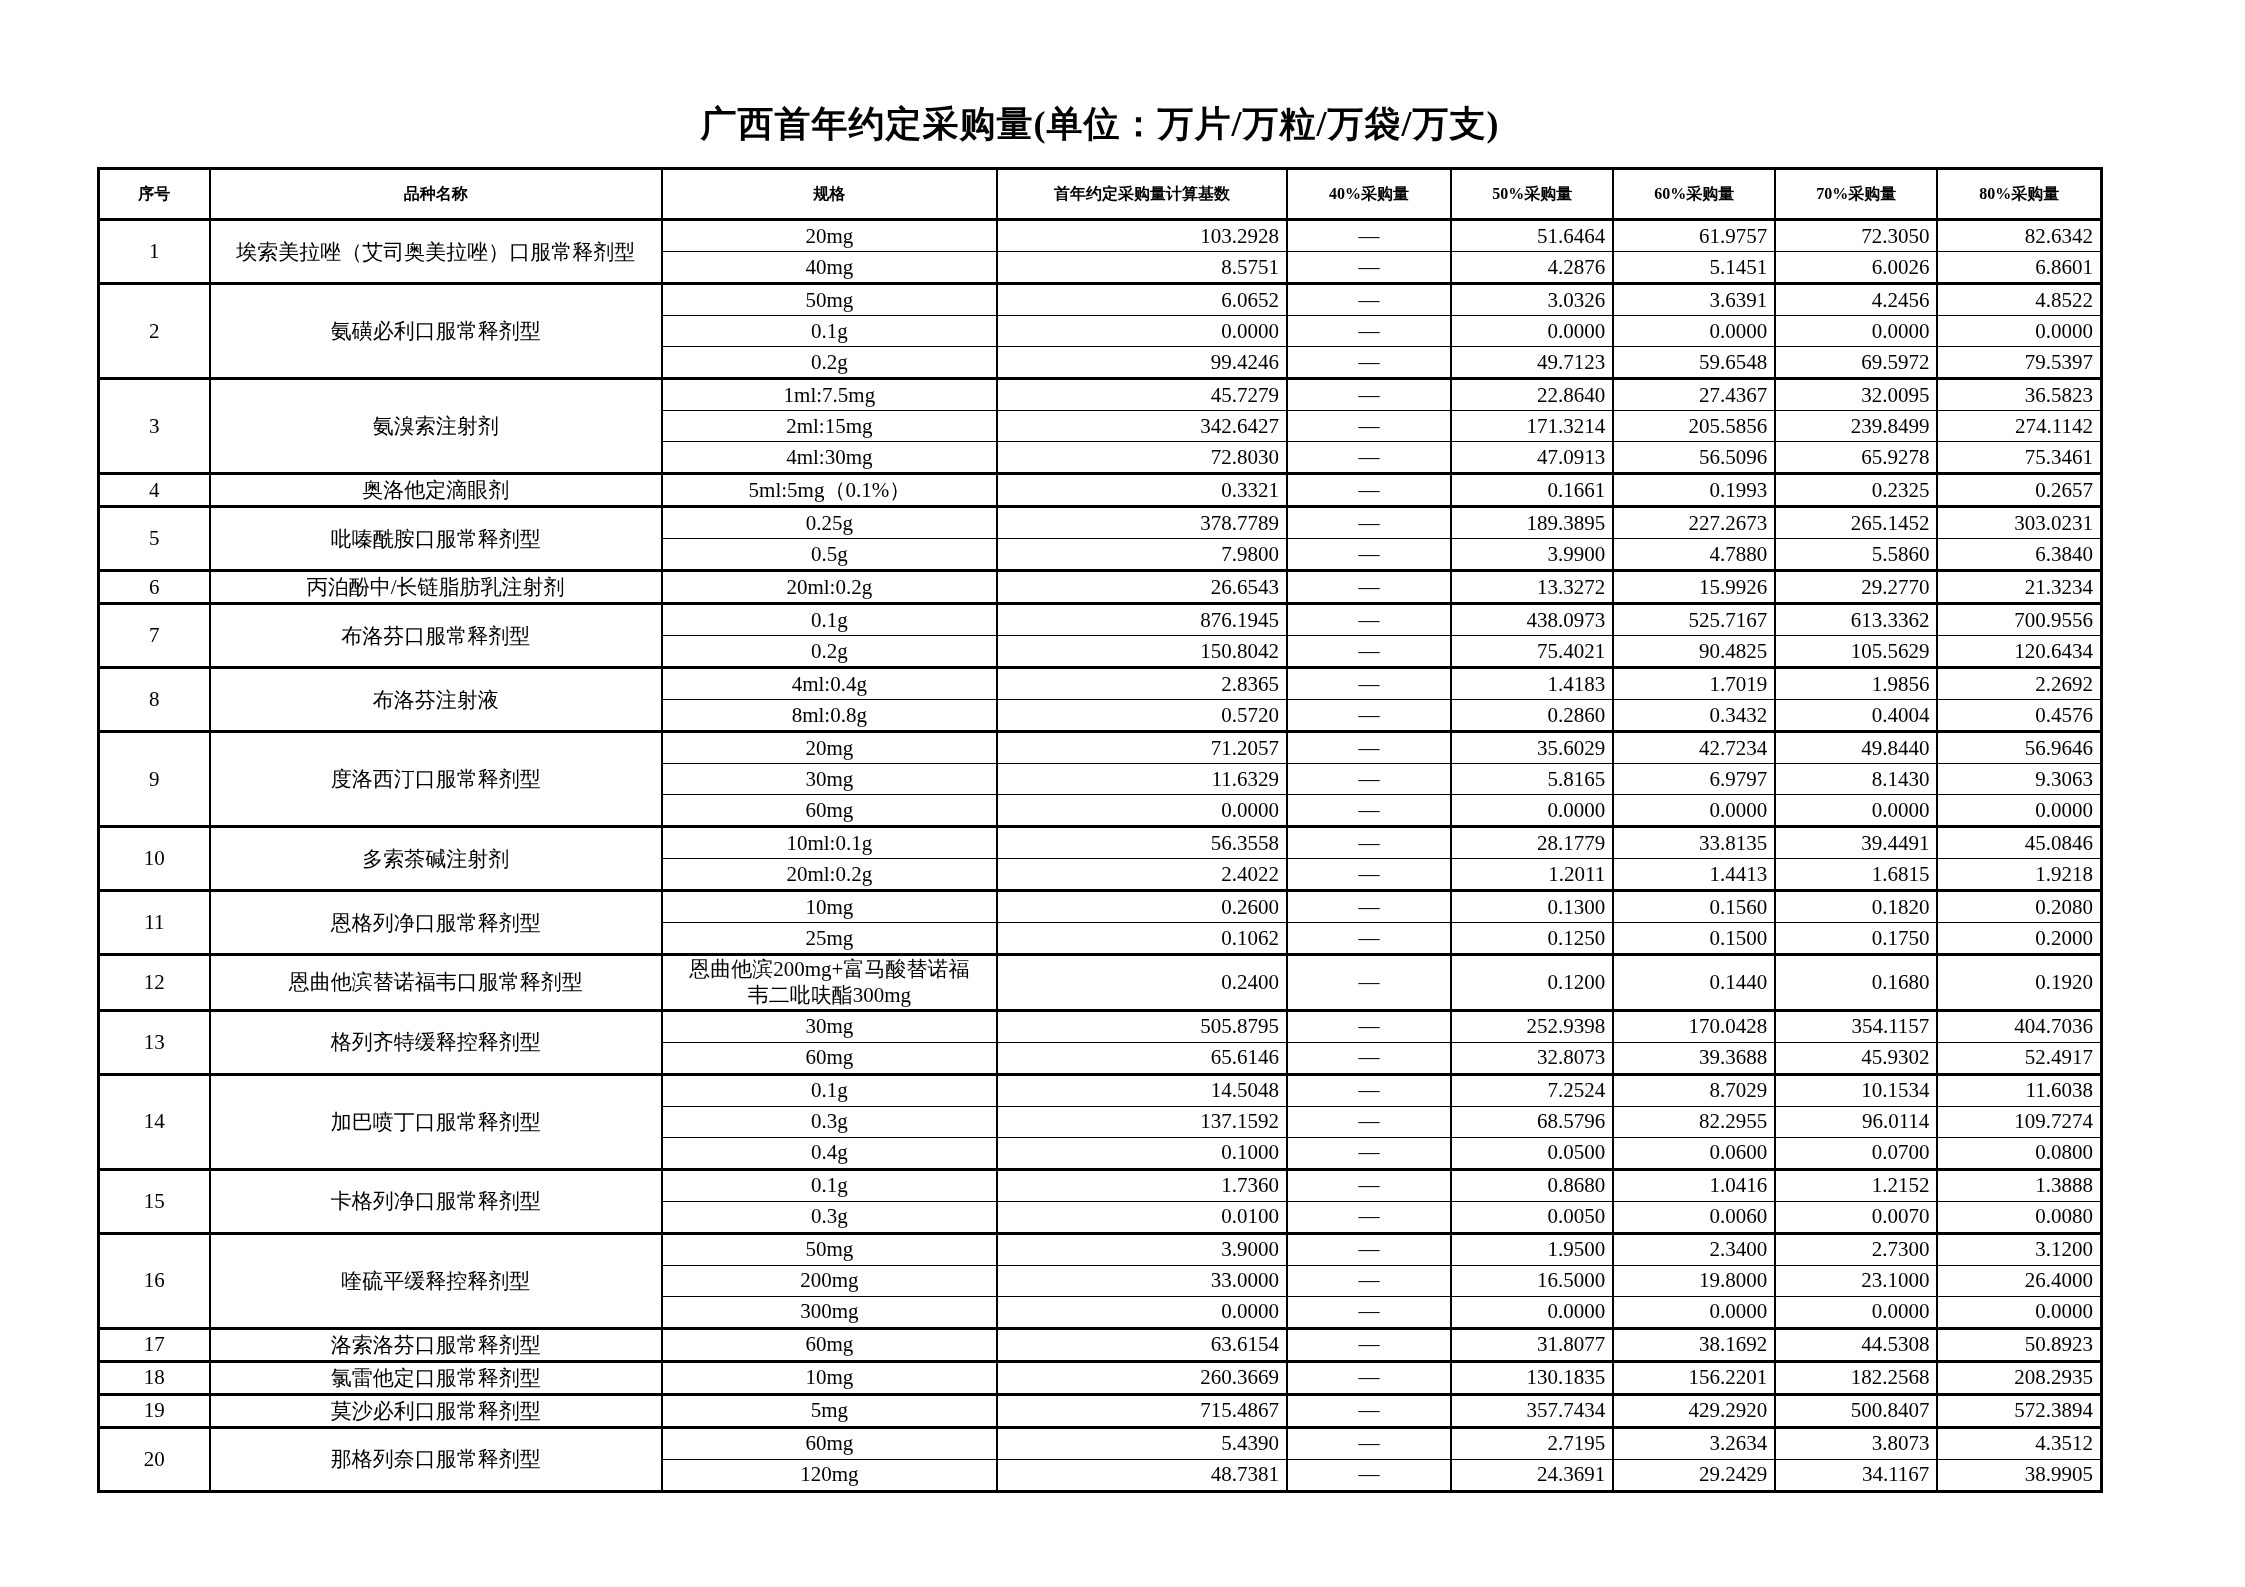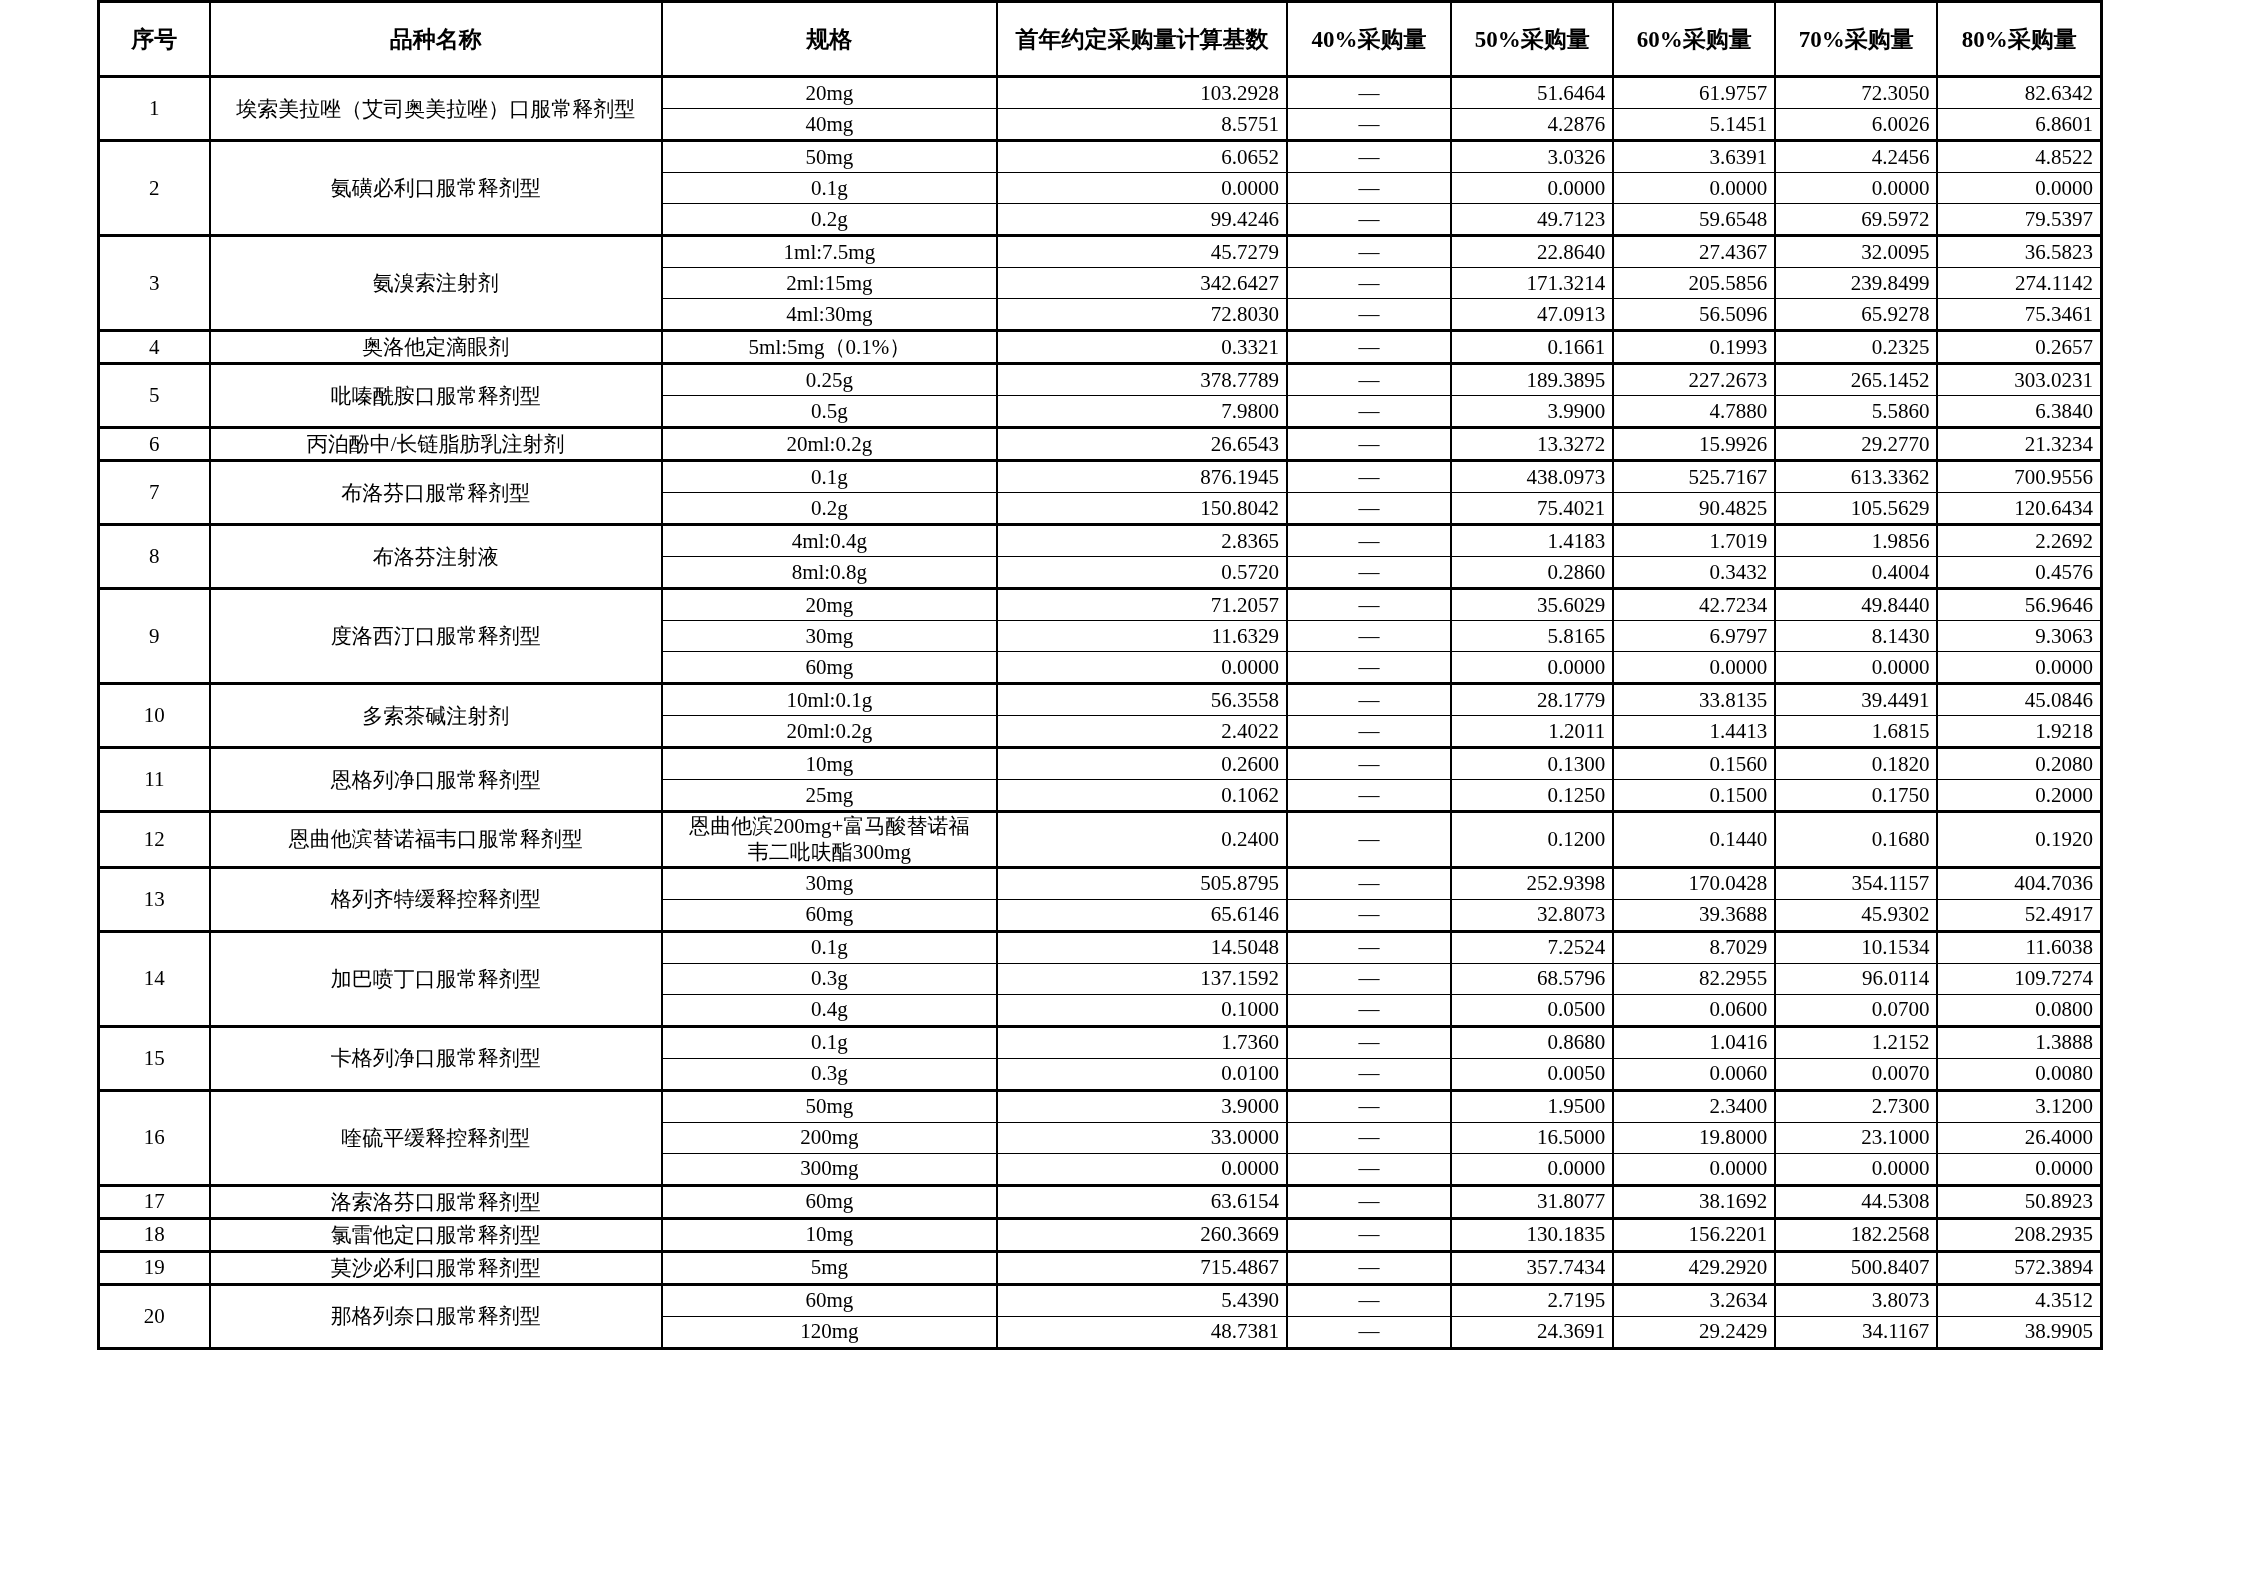--- a/index.html
+++ b/index.html
@@ -19,25 +19,25 @@
     margin-bottom:18px;
   }
   table.main{
     border-collapse:collapse;
     table-layout:fixed;
     width:2006px;
     border:3px solid #000;
   }
   th{
     border:2px solid #000;
-    font-size:23px;
+    font-size:16px;
     font-weight:bold;
     height:48px;
     text-align:center;
-    padding:12px 2px;
+    padding:0 2px;
     margin-top:32px;
   }
   td{
     border:1px solid #000;
     border-left-width:2px;
     border-right-width:2px;
     font-size:21px;
     height:30px;
     padding:0;
     overflow:hidden;
@@ -47,20 +47,21 @@
   td.c-no{text-align:center;}
   td.c-name{text-align:center;padding:0 4px;}
   td.c-spec{text-align:center;padding:0 16px;line-height:1.25;}
   td.num{text-align:right;padding-right:7px;font-variant-numeric:tabular-nums;}
   td.dash{text-align:center;}
 </style>
 </head>
 <body>
 
 <div class="page">
+  <div class="title">广西首年约定采购量(单位：万片/万粒/万袋/万支)</div>
 
   <table class="main">
     <colgroup>
       <col style="width:111px">
       <col style="width:452px">
       <col style="width:335px">
       <col style="width:290px">
       <col style="width:164px">
       <col style="width:162px">
       <col style="width:162px">

